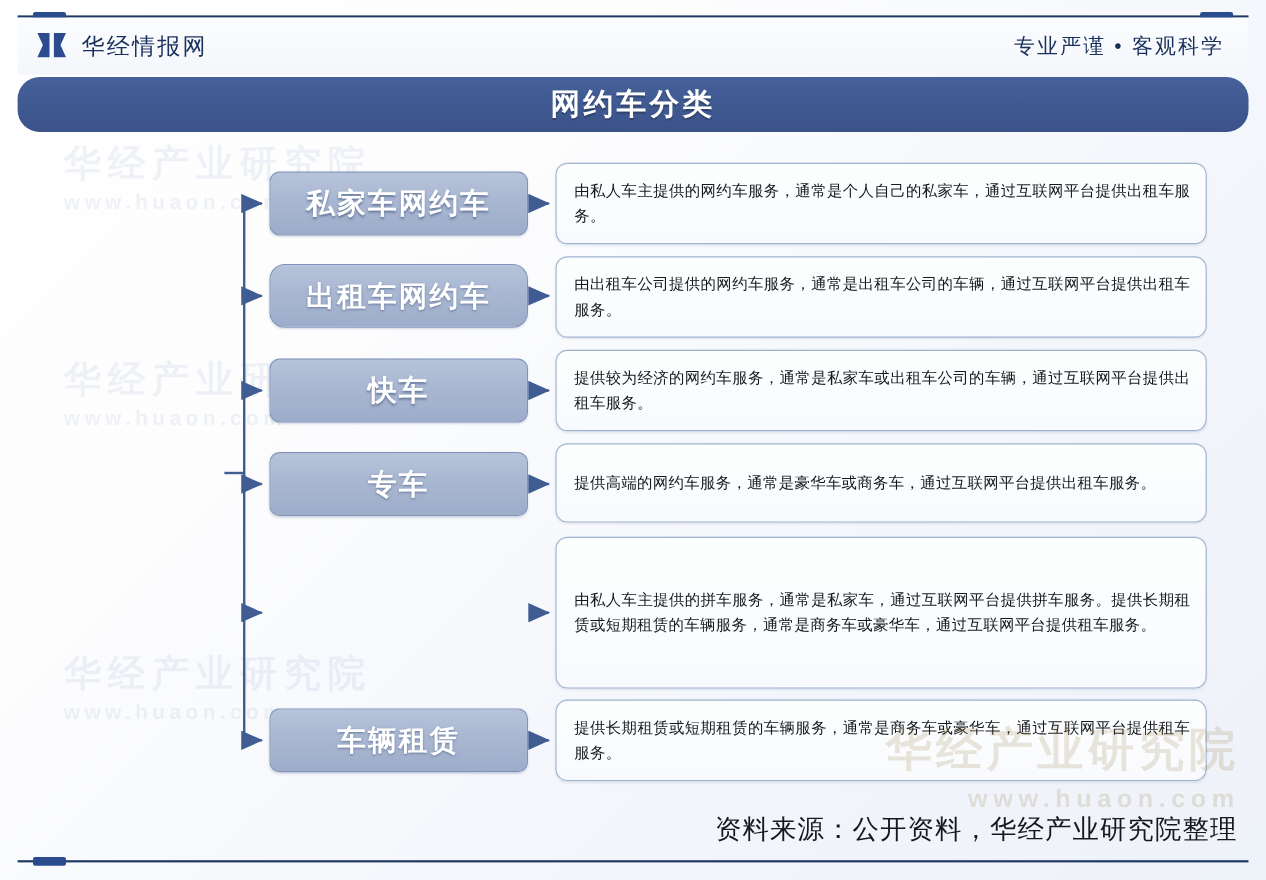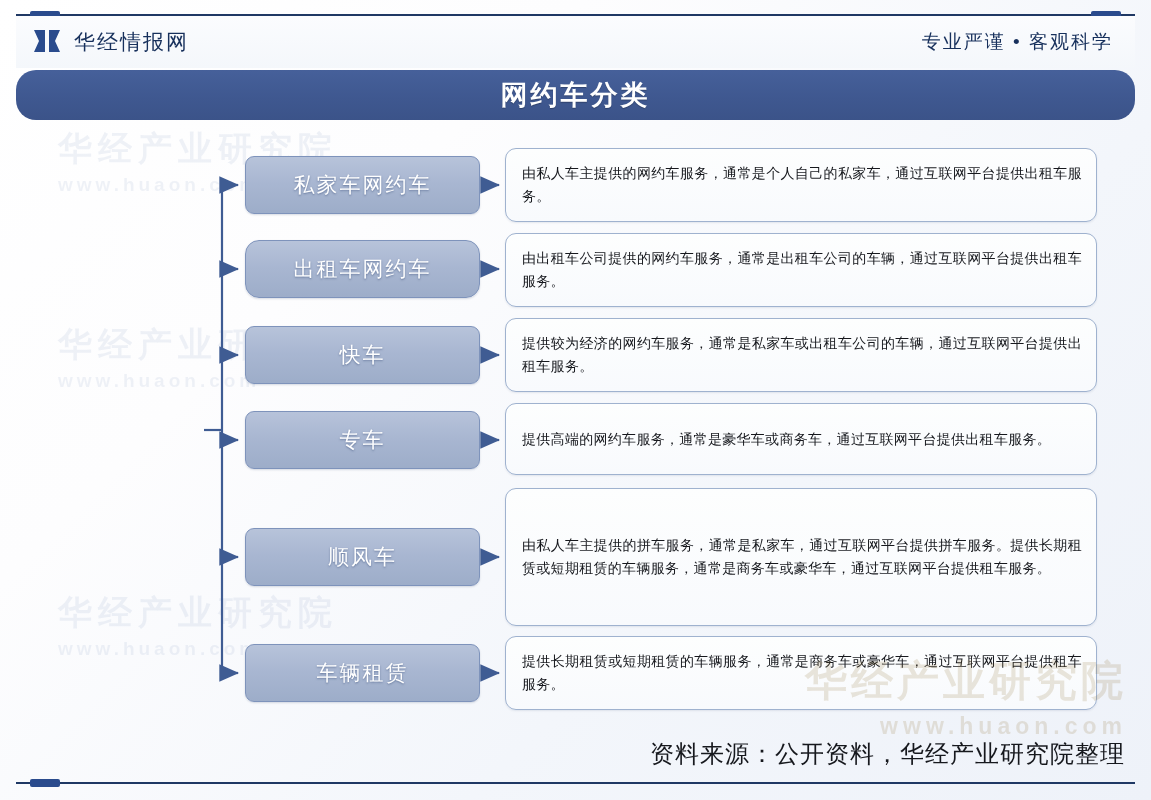--- a/index.html
+++ b/index.html
@@ -185,22 +185,22 @@
     text-shadow: 0 1px 2px rgba(25,40,75,0.6);
   }
 
   .node-cat {
     left: 245px;
     width: 235px;
     background: linear-gradient(180deg, #b7c3da 0%, #a8b6d1 48%, #9dadc9 100%);
   }
   .node-cat .node-label {
     color: #ffffff;
-    font-size: 21px;
-    font-weight: 400;
+    font-size: 26px;
+    font-weight: 700;
     letter-spacing: 2px;
     text-shadow: 0 1px 2px rgba(70,90,130,0.65);
   }
 
   .desc {
     position: absolute;
     left: 505px;
     width: 592px;
     background: linear-gradient(180deg, #fdfefe 0%, #f8fafd 100%);
     border: 1px solid #9fb2cf;
@@ -307,23 +307,20 @@
     </div>
     <div class="node node-cat" style="top:110px;height:58px;border-radius:14px;">
       <span class="node-label">出租车网约车</span>
     </div>
     <div class="node node-cat" style="top:196px;height:58px;">
       <span class="node-label">快车</span>
     </div>
     <div class="node node-cat" style="top:281px;height:58px;">
       <span class="node-label">专车</span>
     </div>
-    <div class="node node-cat" style="top:398px;height:58px;">
-      <span class="node-label">顺风车</span>
-    </div>
     <div class="node node-cat" style="top:514px;height:58px;">
       <span class="node-label">车辆租赁</span>
     </div>
 
     <div class="desc" style="top:18px;height:74px;">
       <span class="desc-text">由私人车主提供的网约车服务，通常是个人自己的私家车，通过互联网平台提供出租车服务。</span>
     </div>
     <div class="desc" style="top:103px;height:74px;">
       <span class="desc-text">由出租车公司提供的网约车服务，通常是出租车公司的车辆，通过互联网平台提供出租车服务。</span>
     </div>

